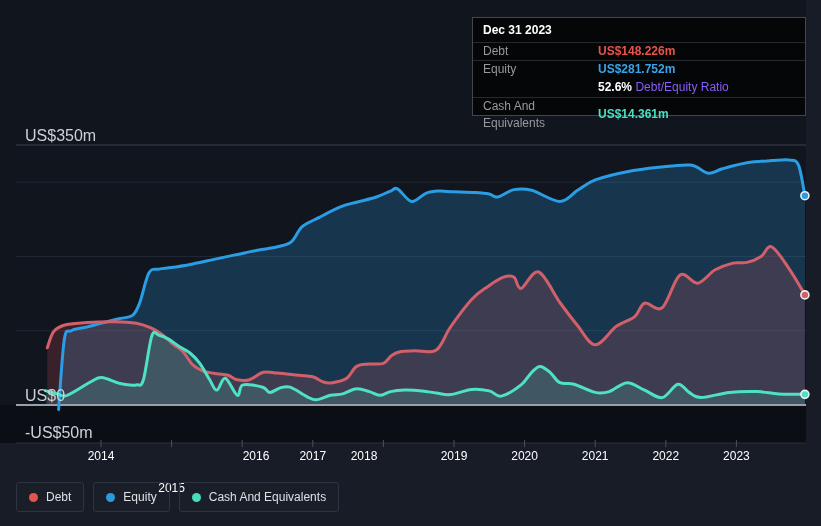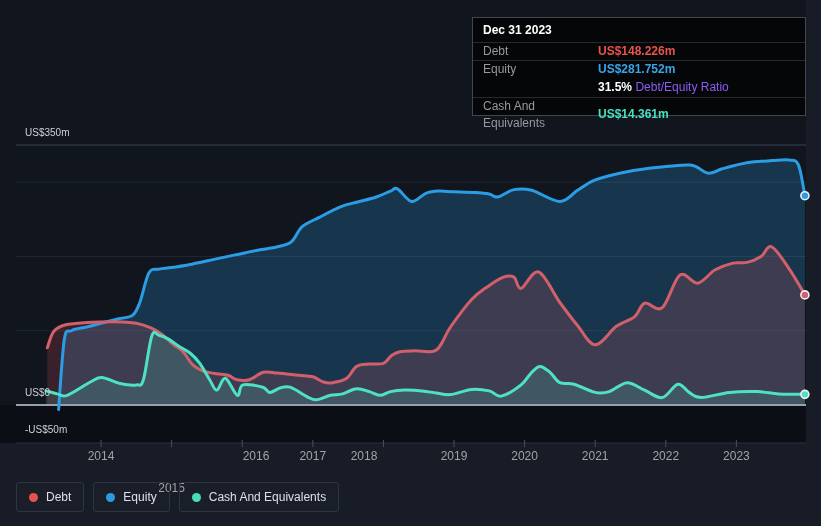--- a/index.html
+++ b/index.html
@@ -1,20 +1,20 @@
 <!DOCTYPE html>
 <html><head>
 <meta charset="utf-8">
 <style>
   html,body{margin:0;padding:0;background:#171c26;}
   .stage{position:relative;width:821px;height:526px;background:#171c26;overflow:hidden;
          font-family:"Liberation Sans",sans-serif;}
   #chart-svg{position:absolute;left:0;top:0;}
-  .ylabel{position:absolute;left:25px;height:14px;font-size:10px;color:#ccd1d8;white-space:nowrap;}
-  .xlabel{position:absolute;width:64px;text-align:center;font-size:12px;color:#a3a3a3;top:449px;}
+  .ylabel{position:absolute;left:25px;height:14px;font-size:16px;color:#ccd1d8;white-space:nowrap;}
+  .xlabel{position:absolute;width:64px;text-align:center;font-size:12px;color:#ffffff;top:449px;}
   
   .tooltip{position:absolute;left:472px;top:17px;width:334px;background:#050608;
            border:1px solid #43464d;box-sizing:border-box;color:#9a9da2;font-size:12px;}
   .tt-title{height:24px;line-height:25px;padding:0 10px;color:#ffffff;font-weight:bold;
             border-bottom:1px solid #26292e;}
   .tt-row{height:17px;line-height:17px;display:flex;padding:0 10px;}
   .tt-label{width:115px;flex:0 0 115px;color:#97999d;}
   .tt-value{font-weight:bold;}
   .row-debt{border-bottom:1px solid #26292e;}
   .row-ratio{border-bottom:1px solid #26292e;height:19px;line-height:18px;}
@@ -87,21 +87,21 @@
     <div class="tt-row row-debt">
       <span class="tt-label">Debt</span>
       <span class="tt-value v-debt">US$148.226m</span>
     </div>
     <div class="tt-row">
       <span class="tt-label">Equity</span>
       <span class="tt-value v-equity">US$281.752m</span>
     </div>
     <div class="tt-row row-ratio">
       <span class="tt-label"></span>
-      <span><span class="ratio-pct">31.5%</span>&nbsp;<span class="ratio-rest">Debt/Equity Ratio</span></span>
+      <span><span class="ratio-pct">52.6%</span>&nbsp;<span class="ratio-rest">Debt/Equity Ratio</span></span>
     </div>
     <div class="tt-row">
       <span class="tt-label">Cash And Equivalents</span>
       <span class="tt-value v-cash">US$14.361m</span>
     </div>
   </div>
 
   <div id="legend">
       <div class="legend-item">
         <span class="legend-dot" style="background: rgb(226, 84, 76);"></span>

